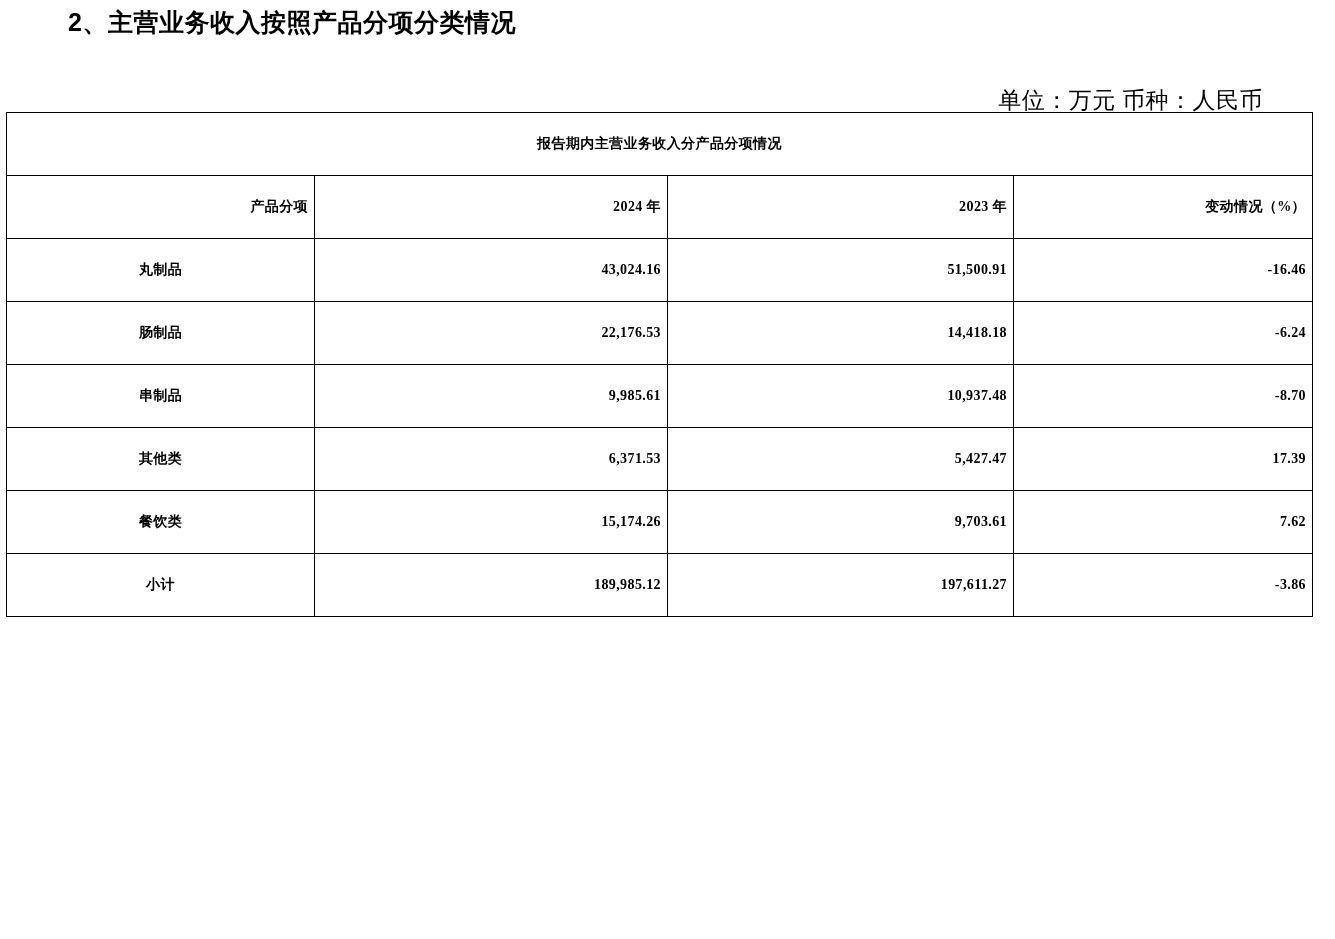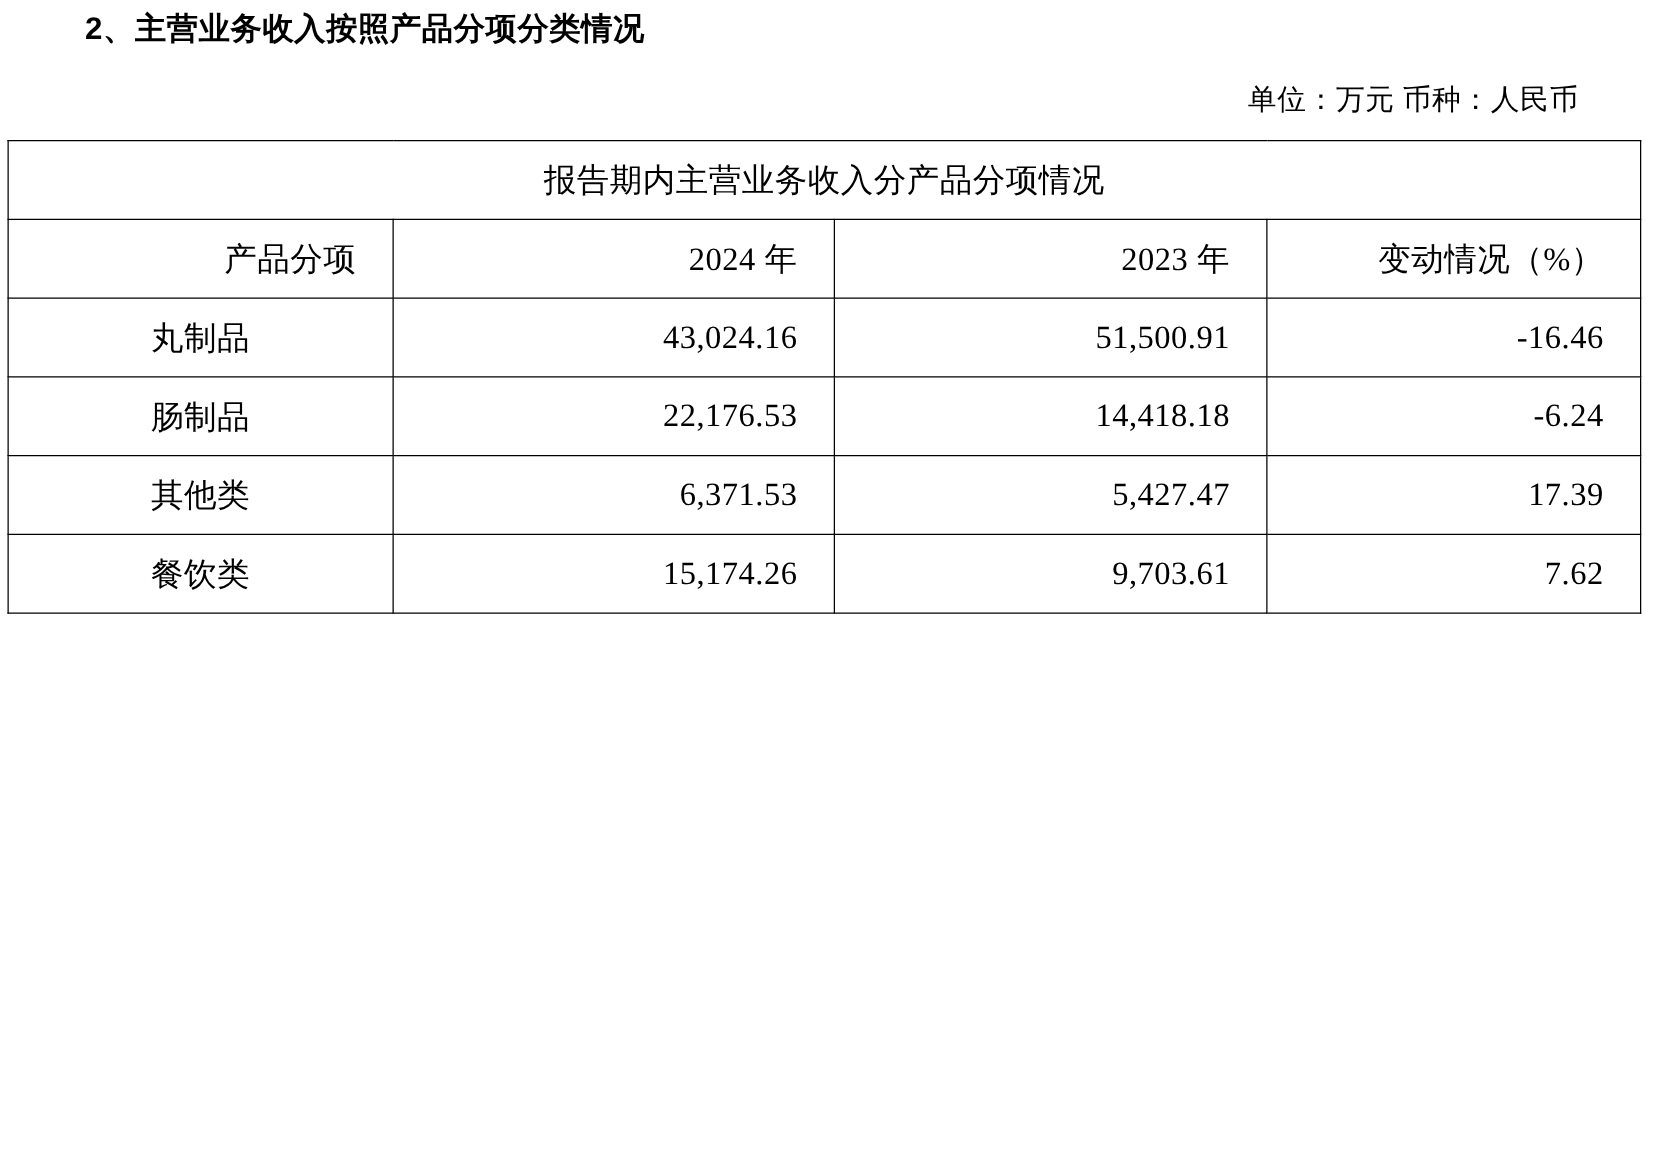--- a/index.html
+++ b/index.html
@@ -27,40 +27,41 @@
     top: 6px;
     font-size: 25px;
     font-weight: bold;
     letter-spacing: 0.5px;
     white-space: nowrap;
     font-family: "Liberation Sans", "DejaVu Sans", sans-serif;
   }
   .unit-line {
     position: absolute;
     right: 72px;
-    top: 64px;
+    top: 85px;
     font-size: 23px;
     white-space: nowrap;
     letter-spacing: 0.5px;
   }
   table.revenue {
     position: absolute;
     left: 6px;
     top: 112px;
     width: 1306px;
     border-collapse: collapse;
     table-layout: fixed;
   }
   table.revenue td {
     border: 1.6px solid #000000;
-    font-size: 26px;
+    font-size: 14px;
     height: 62px;
-    padding: 0 29px;
+    padding: 0 6px;
     vertical-align: middle;
     letter-spacing: 0.4px;
+    font-weight: bold;
   }
   td.title-cell {
     text-align: center;
     height: 72px;
     font-size: 22.5px;
   }
   td.head-cell {
     text-align: right;
     height: 72px;
   }
@@ -109,27 +110,39 @@
         <td class="num-cell">51,500.91</td>
         <td class="num-cell">-16.46</td>
       </tr>
       <tr>
         <td class="label-cell">肠制品</td>
         <td class="num-cell">22,176.53</td>
         <td class="num-cell">14,418.18</td>
         <td class="num-cell">-6.24</td>
       </tr>
       <tr>
+        <td class="label-cell">串制品</td>
+        <td class="num-cell">9,985.61</td>
+        <td class="num-cell">10,937.48</td>
+        <td class="num-cell">-8.70</td>
+      </tr>
+      <tr>
         <td class="label-cell">其他类</td>
         <td class="num-cell">6,371.53</td>
         <td class="num-cell">5,427.47</td>
         <td class="num-cell">17.39</td>
       </tr>
       <tr>
         <td class="label-cell">餐饮类</td>
         <td class="num-cell">15,174.26</td>
         <td class="num-cell">9,703.61</td>
         <td class="num-cell">7.62</td>
       </tr>
+      <tr>
+        <td class="label-cell">小计</td>
+        <td class="num-cell">189,985.12</td>
+        <td class="num-cell">197,611.27</td>
+        <td class="num-cell">-3.86</td>
+      </tr>
     </tbody>
   </table>
 
 </div>
 
 </body></html>

